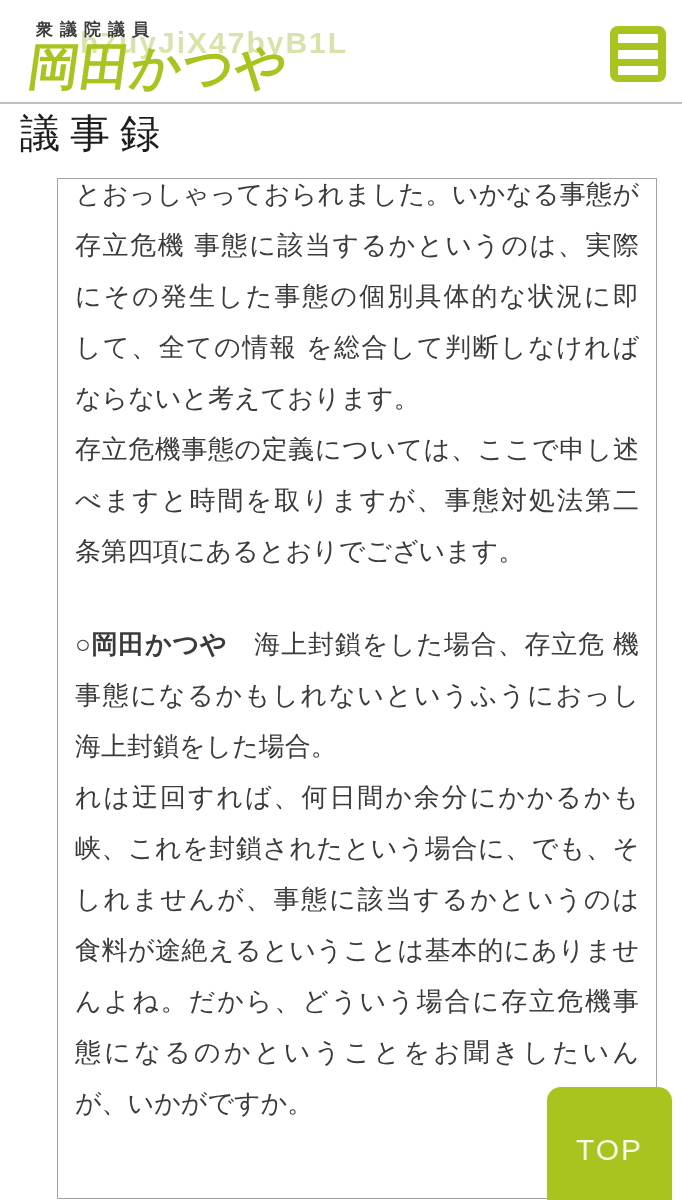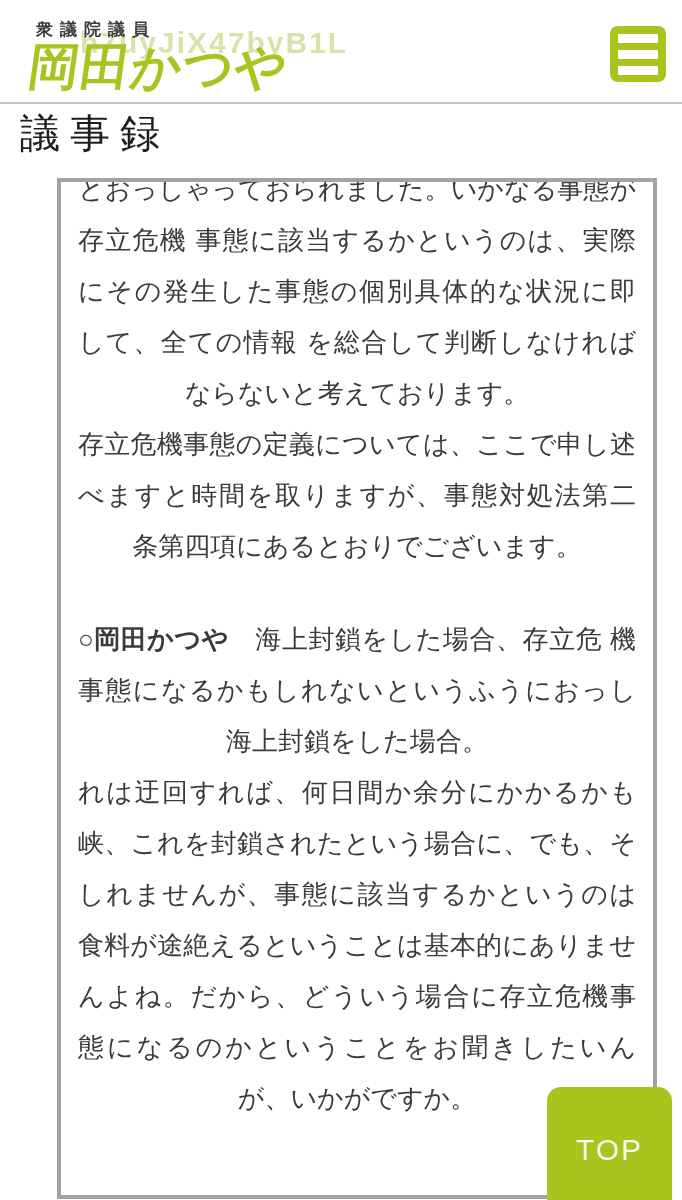--- a/index.html
+++ b/index.html
@@ -34,27 +34,27 @@
   .menu-btn .bar{display:block;height:9px;width:100%;background:#ffffff;border-radius:1px;}
   .divider{position:absolute;left:0;top:102px;width:682px;height:2px;background:#c2c2c2;}
   
   .page-title{
     position:absolute;left:20px;top:106px;margin:0;
     font-size:40px;font-weight:400;letter-spacing:10px;color:#1e1e1e;
   }
   
   .transcript-box{
     position:absolute;left:57px;top:178px;width:600px;height:1021px;
-    box-sizing:border-box;border:4px solid #a3a3a3;background:#fff;
-    overflow:hidden;padding:0 17px;
+    box-sizing:border-box;border:1px solid #a3a3a3;background:#fff;
+    overflow:hidden;padding:8px 17px;
   }
   .transcript-inner{margin-top:-18px;}
   .tline{
     font-size:26px;line-height:51px;height:51px;color:#3b3b3b;
-    overflow:hidden;text-align:center;
+    overflow:hidden;text-align:left;
   }
   .tline.j{text-align:justify;text-align-last:justify;}
   .tline.empty{height:42px;}
   .tline b{font-weight:700;}
   
   .top-btn{
     position:absolute;left:547px;top:1087px;width:125px;height:125px;
     background:var(--green);border:none;border-radius:14px;cursor:pointer;
     display:flex;align-items:center;justify-content:center;z-index:5;
   }

